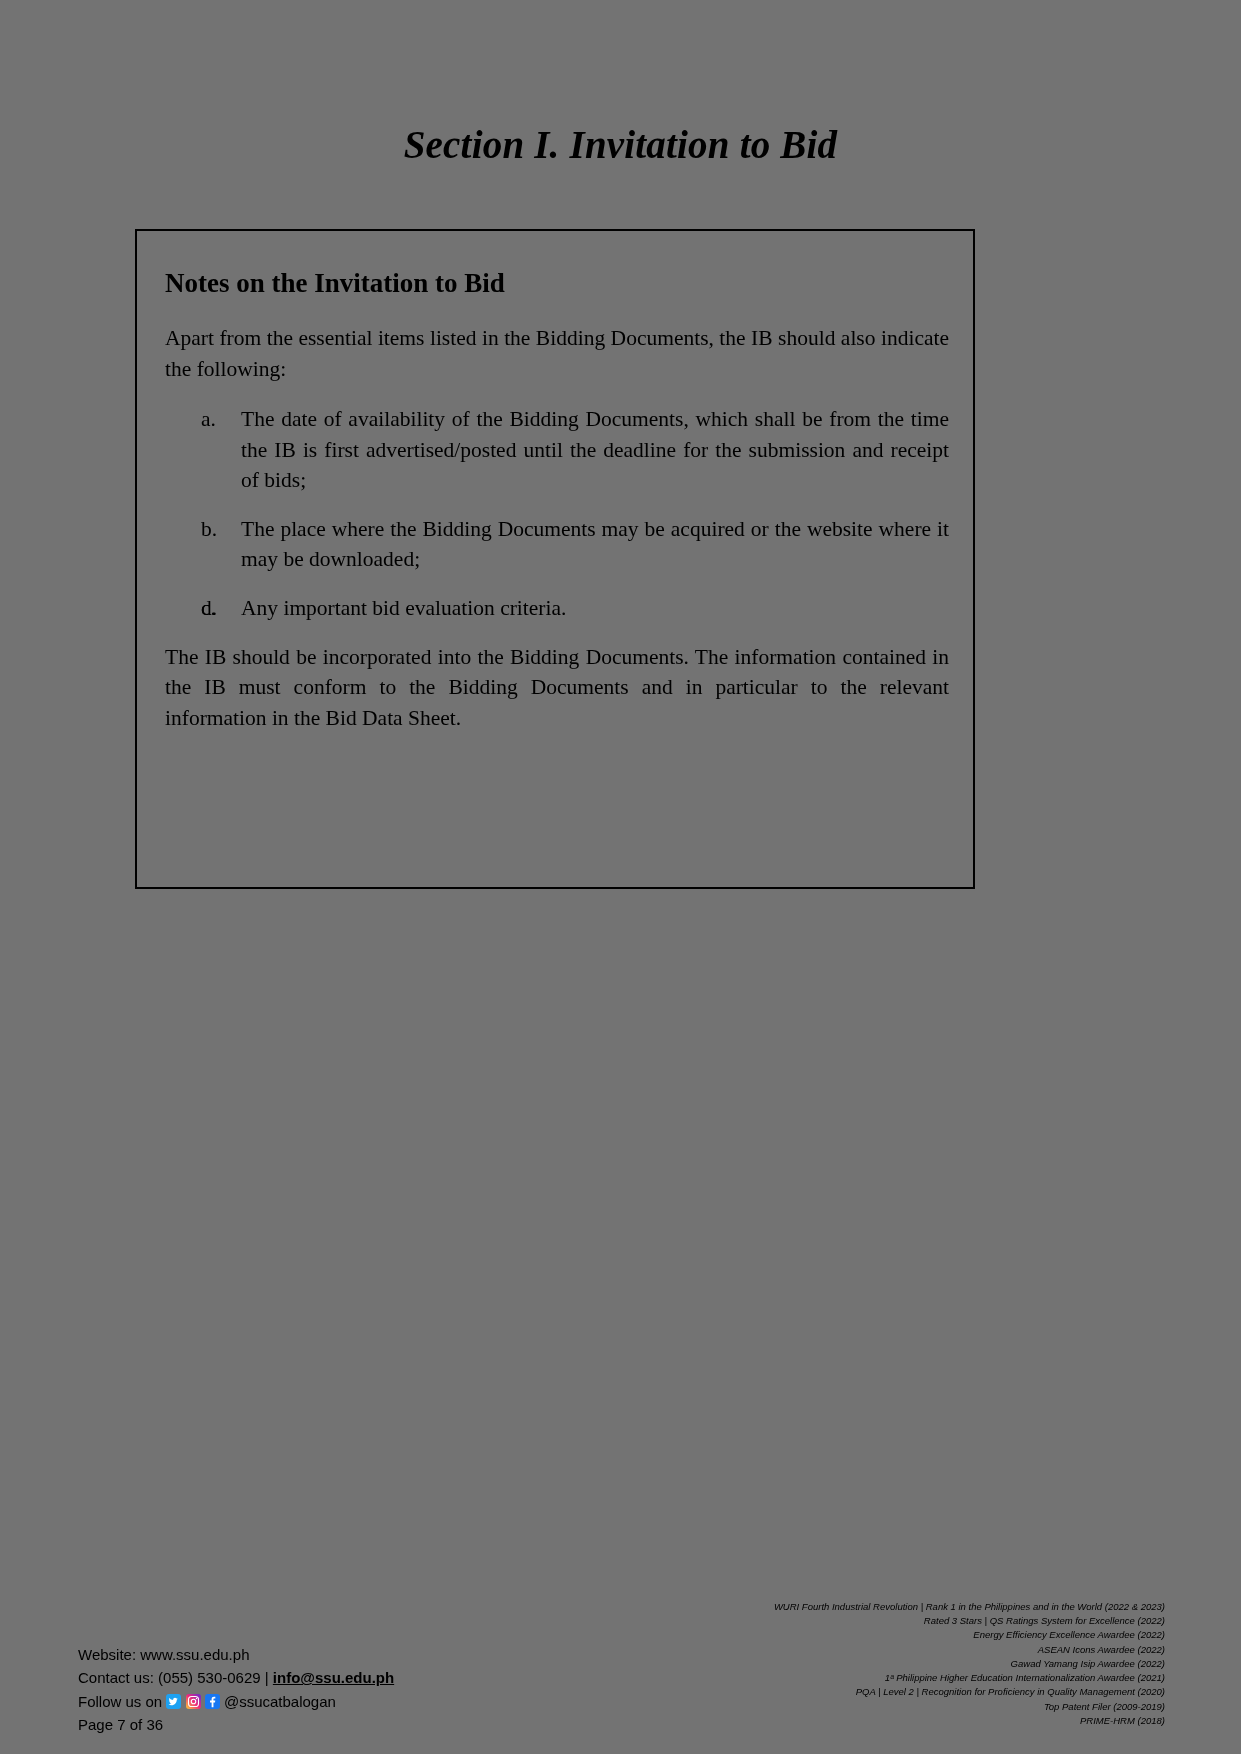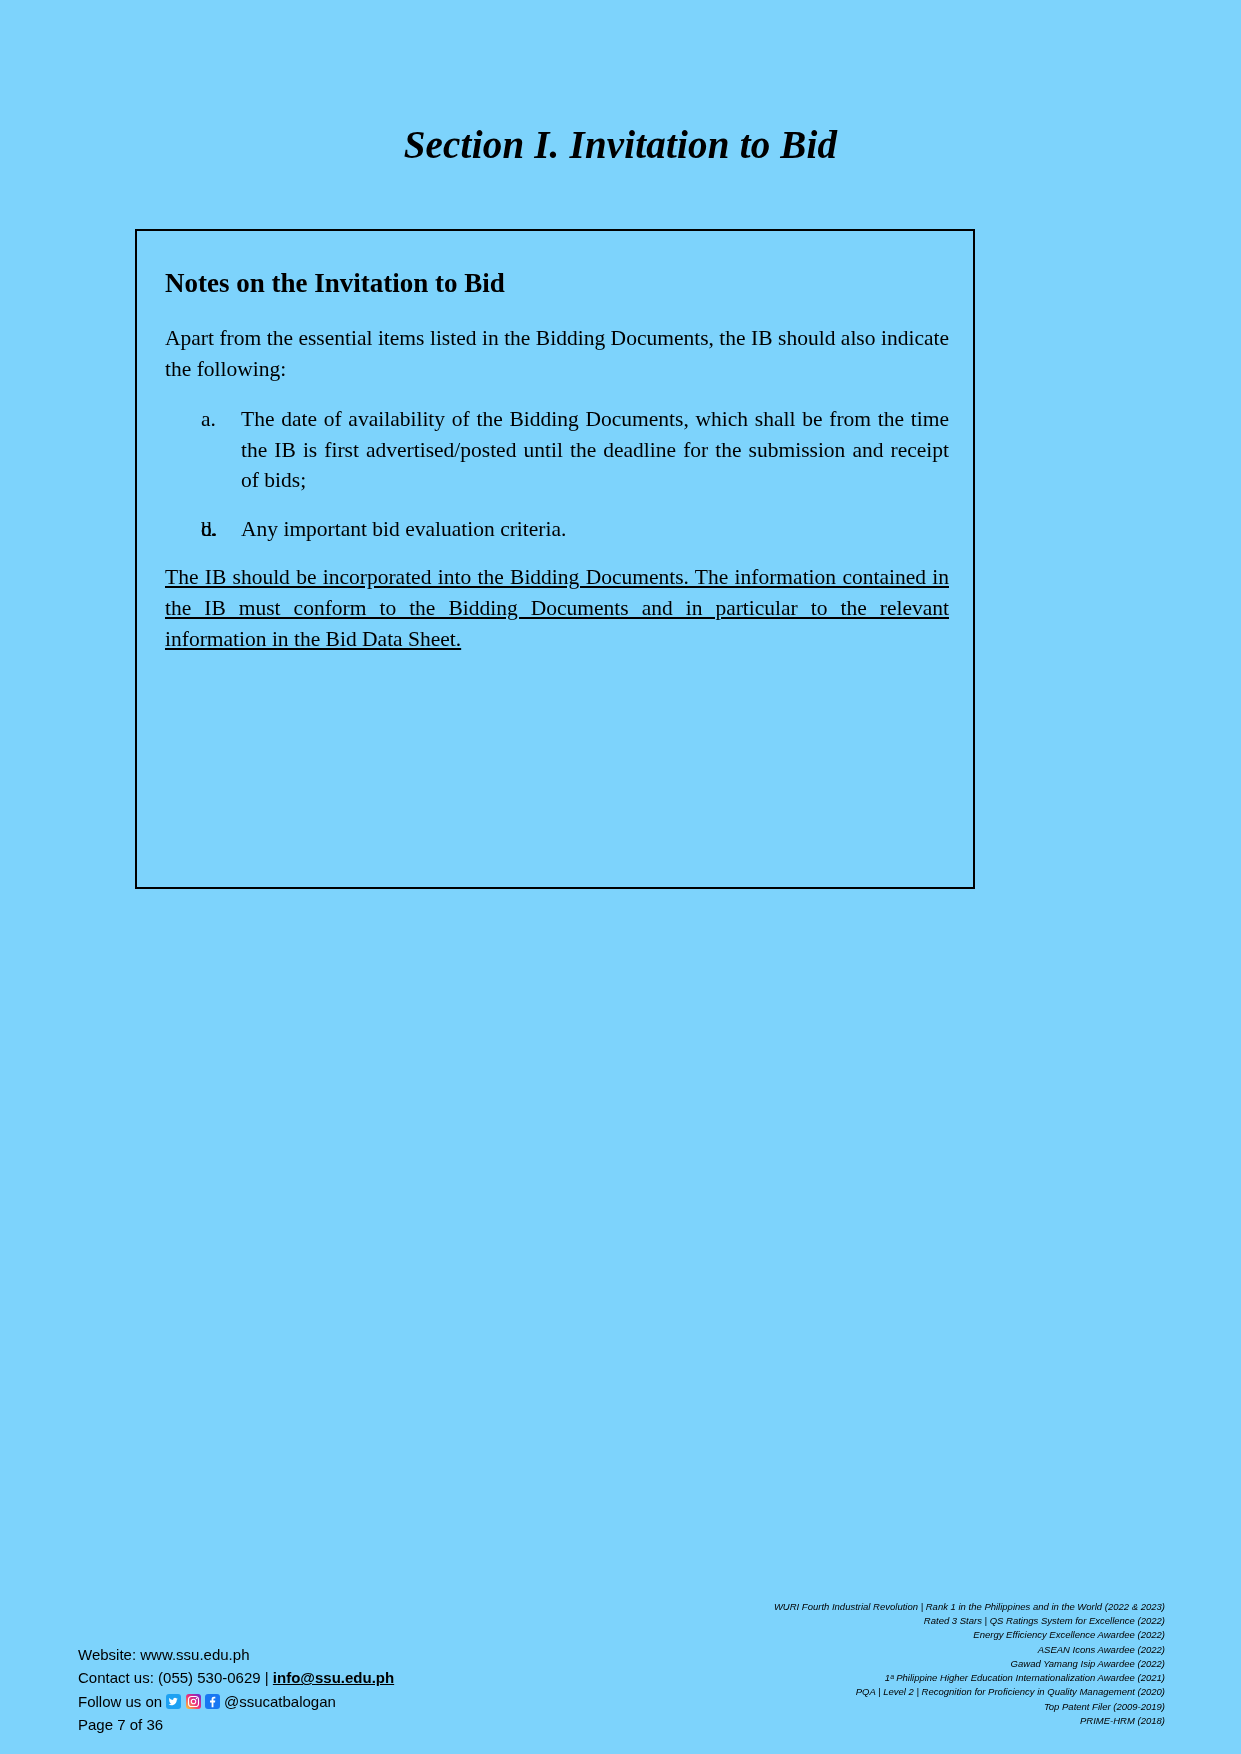--- a/index.html
+++ b/index.html
@@ -4,21 +4,21 @@
 <style>
   html, body {
     margin: 0;
     padding: 0;
     background: #ffffff;
   }
   .page {
     position: relative;
     width: 1241px;
     height: 1754px;
-    background: #7dd3fc;
+    background: #737373;
     font-family: "Liberation Serif", serif;
     color: #000000;
     overflow: hidden;
     box-sizing: border-box;
   }
   .section-title {
     position: absolute;
     top: 122px;
     left: 0;
     width: 1241px;
@@ -46,21 +46,21 @@
     margin: 8px 0 24px 0;
     line-height: 1.2;
   }
   .para {
     font-size: 21.5px;
     line-height: 1.42;
     text-align: justify;
     text-justify: inter-word;
     margin: 0 0 20px 0;
   }
-  .para.last { margin-bottom: 12px; text-decoration: underline; }
+  .para.last { margin-bottom: 12px; }
   ol.lettered {
     list-style: none;
     margin: 0 0 18px 0;
     padding: 0;
   }
   ol.lettered li {
     position: relative;
     font-size: 21.5px;
     line-height: 1.42;
     text-align: justify;
@@ -144,20 +144,21 @@
 
     <p class="para">Apart from the essential items listed in the Bidding Documents, the IB should also indicate the following:</p>
 
     <ol class="lettered">
       <li>
         <span class="marker">a.</span>
         <span>The date of availability of the Bidding Documents, which shall be from the time the IB is first advertised/posted until the deadline for the submission and receipt of bids;</span>
       </li>
       <li>
         <span class="marker">b.</span>
+        <span>The place where the Bidding Documents may be acquired or the website where it may be downloaded;</span>
       </li>
       <li>
         <span class="marker">c.</span>
       </li>
       <li>
         <span class="marker">d.</span>
         <span>Any important bid evaluation criteria.</span>
       </li>
     </ol>
 

